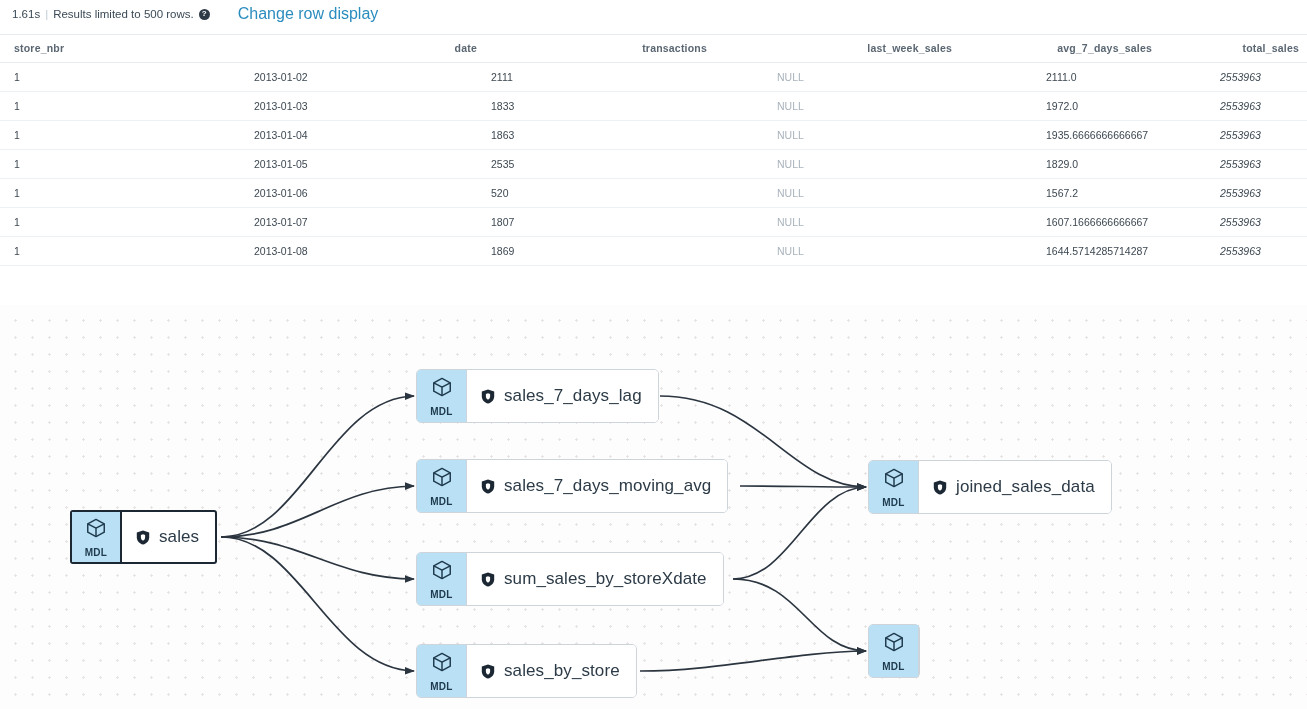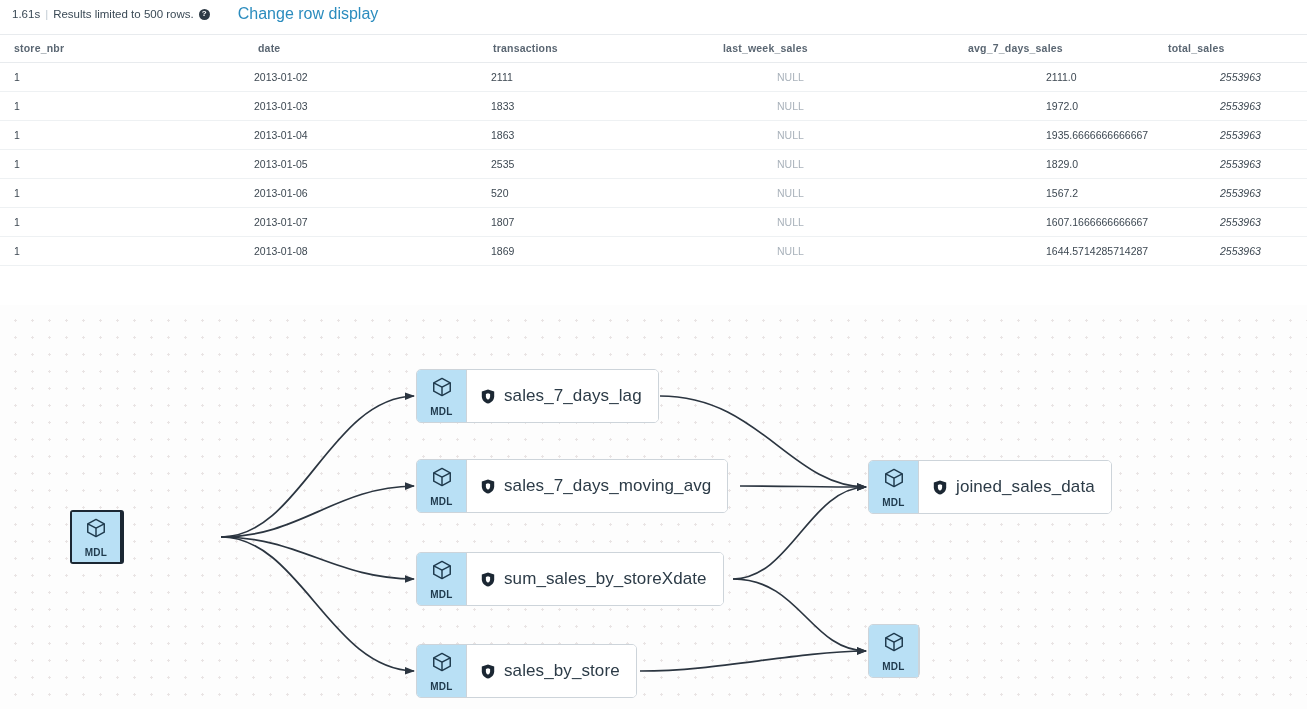--- a/index.html
+++ b/index.html
@@ -45,21 +45,21 @@
   .results-table {
     position: absolute; left: 0; top: 34px;
     width: 1307px;
     border-collapse: collapse;
     table-layout: fixed;
   }
   .results-table th {
     font-size: 10.5px;
     font-weight: 700;
     color: #5a6672;
-    text-align: left;
+    text-align: right;
     padding: 7px 8px 8px 8px;
     border-top: 1px solid #e8ebee;
     border-bottom: 1px solid #e8ebee;
     background: #ffffff;
     letter-spacing: 0.2px;
     white-space: nowrap;
   }
   .results-table td {
     font-size: 10.5px;
     color: #3d4852;
@@ -270,20 +270,29 @@
           <div class="node-badge">
             <span>
               <svg class="cube-icon" viewBox="0 0 24 24" fill="none" stroke="#1f3a4d" stroke-width="1.6" stroke-linejoin="round">
                 <path d="M12 2.6 L21 7.4 L12 12.2 L3 7.4 Z"></path>
                 <path d="M3 7.4 V16.6 L12 21.4 L21 16.6 V7.4"></path>
                 <path d="M12 12.2 V21.4"></path>
               </svg>
             </span>
             <span class="badge-label">MDL</span>
           </div>
+          <div class="node-body">
+            <span>
+              <svg class="shield-icon" viewBox="0 0 14 15">
+                <path d="M7 0.5 L13.2 2.6 V7.2 C13.2 11 10.6 13.6 7 14.6 C3.4 13.6 0.8 11 0.8 7.2 V2.6 Z" fill="#1b2733"></path>
+                <path d="M7 4.2 L9.1 4.9 V7.4 C9.1 9 8.2 10 7 10.6 C5.8 10 4.9 9 4.9 7.4 V4.9 Z" fill="#ffffff"></path>
+              </svg>
+            </span>
+            <span class="node-label">sales</span>
+          </div>
         </div>
         <div class="node" style="left: 416px; top: 64px;">
           <div class="node-badge">
             <span>
               <svg class="cube-icon" viewBox="0 0 24 24" fill="none" stroke="#1f3a4d" stroke-width="1.6" stroke-linejoin="round">
                 <path d="M12 2.6 L21 7.4 L12 12.2 L3 7.4 Z"></path>
                 <path d="M3 7.4 V16.6 L12 21.4 L21 16.6 V7.4"></path>
                 <path d="M12 12.2 V21.4"></path>
               </svg>
             </span>

